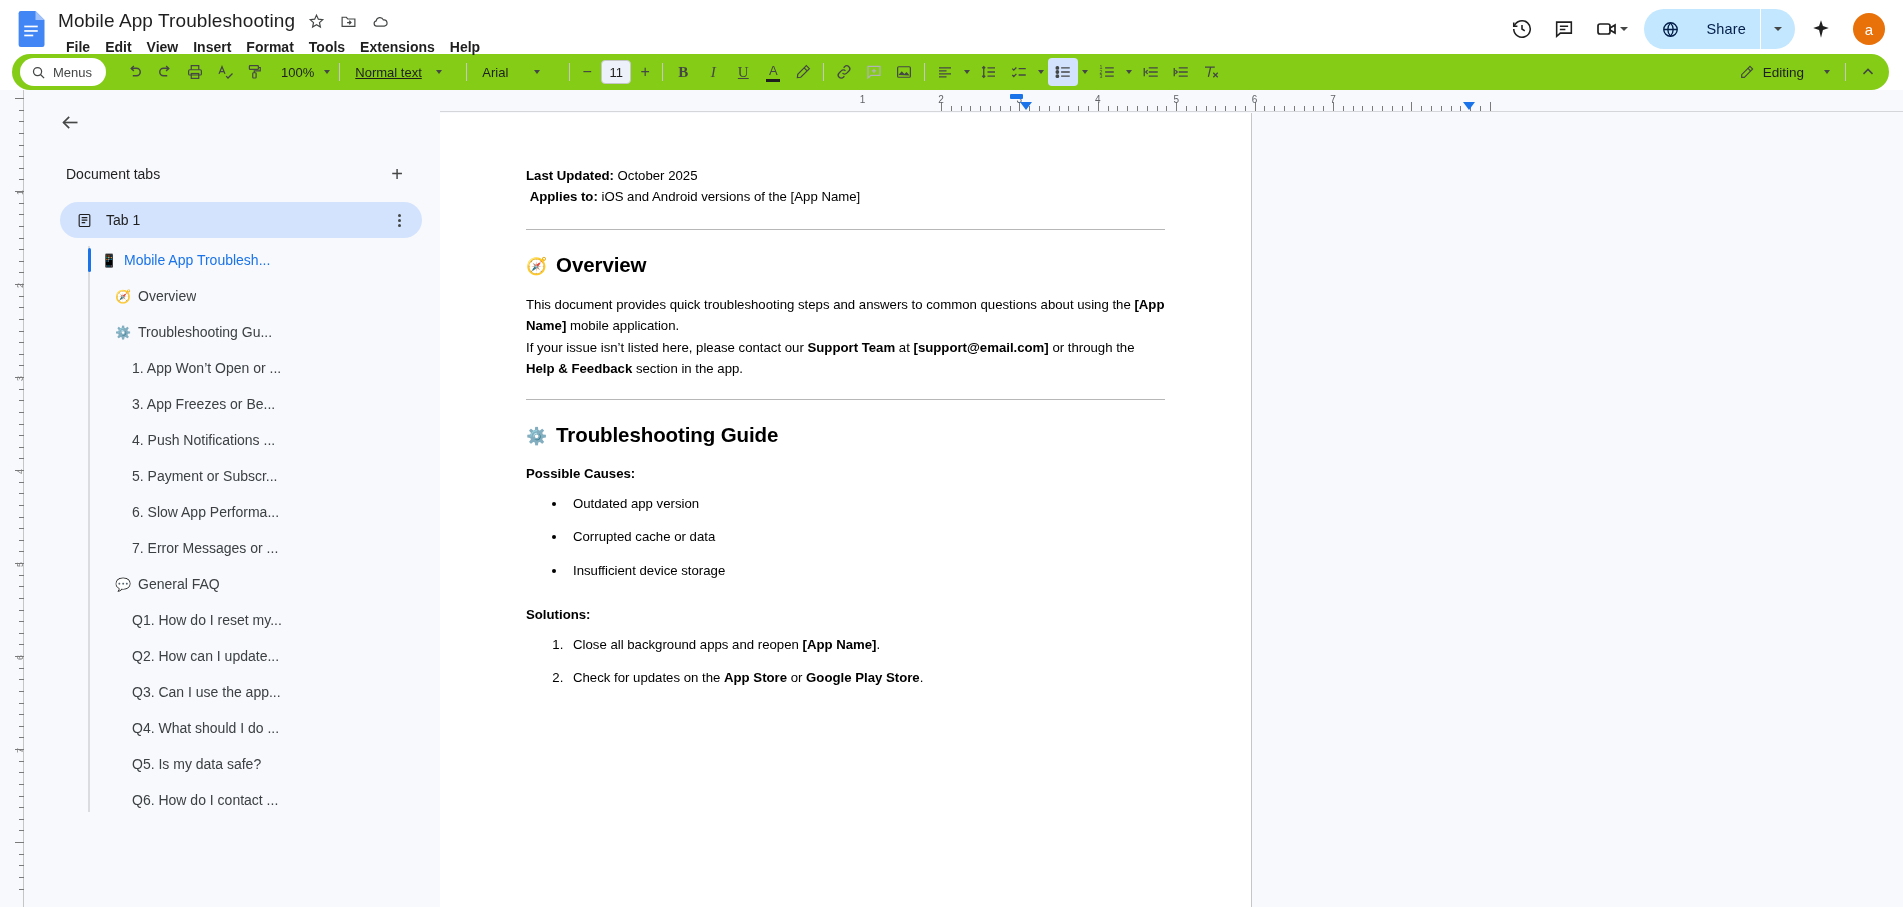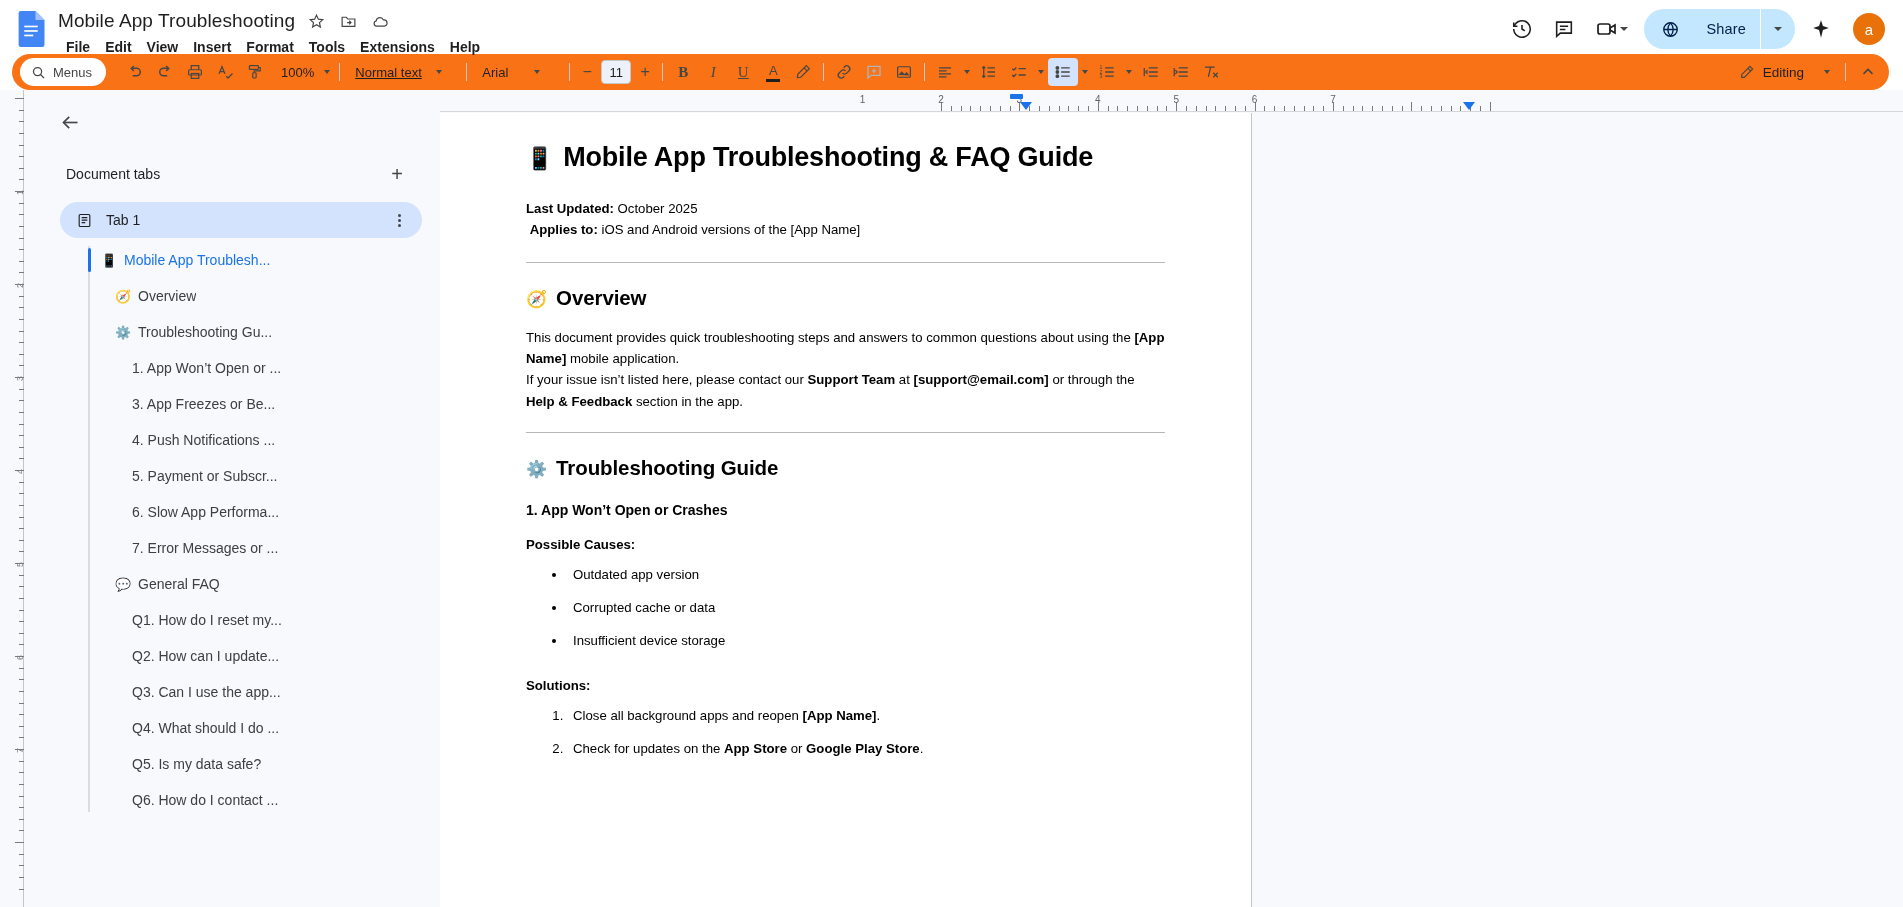--- a/index.html
+++ b/index.html
@@ -33,21 +33,21 @@
   .share-main { display: flex; align-items: center; gap: 27px; padding: 0 14px 0 17px; height: 100%; }
   .share-label { font-size: 14.5px; color: #041e49; font-weight: 500; letter-spacing: .15px; }
   .share-sep { width: 1px; height: 40px; background: #fff; }
   .share-arrow { display: flex; align-items: center; justify-content: center; width: 34px; height: 100%; }
   .gem { width: 40px; height: 40px; display: flex; align-items: center; justify-content: center; margin-left: 4px; cursor: pointer; border-radius: 50%; }
   .avatar { width: 32px; height: 32px; border-radius: 50%; background: #e8710a; color: #fff; display: flex; align-items: center; justify-content: center;
             font-size: 15px; margin-left: 10px; margin-right: 2px; cursor: pointer; }
 
   
   .toolbar-wrap { height: 36px; padding: 0 14px 0 12px; display: flex; align-items: center; }
-  .toolbar { background: #f97316; border-radius: 18px; height: 36px; width: 100%; display: flex; align-items: center; padding: 0 6px 0 4px; }
+  .toolbar { background: #84cc16; border-radius: 18px; height: 36px; width: 100%; display: flex; align-items: center; padding: 0 6px 0 4px; }
   .menus-pill { display: flex; align-items: center; gap: 7px; background: #fff; border-radius: 16px; height: 28px; padding: 0 14px 0 11px; margin-left: 4px; cursor: pointer; }
   .menus-pill svg { width: 15px; height: 15px; color: #444746; }
   .menus-pill span { font-size: 13px; color: #444746; }
   .tbtn { width: 30px; height: 28px; display: flex; align-items: center; justify-content: center; border-radius: 4px; cursor: pointer; color: #444746; }
   .tbtn svg { width: 18px; height: 18px; }
   .tbtn.active { background: #d3e3fd; }
   .tdivider { width: 1px; height: 18px; background: #c7c7c7; margin: 0 5px; }
   .zoom-ctl { display: flex; align-items: center; gap: 2px; height: 28px; padding: 0 4px 0 9px; border-radius: 4px; cursor: pointer; margin-left: 2px; }
   .zoom-ctl span { font-size: 13px; color: #1f1f1f; }
   .style-ctl { display: flex; align-items: center; gap: 14px; height: 28px; padding: 0 6px 0 10px; border-radius: 4px; cursor: pointer; min-width: 116px; }
@@ -658,23 +658,20 @@
           <div class="hnum" style="left: 893px;">7</div>
         </div>
       <div class="indent-bar" style="left:570px"></div>
       <div class="margin-marker" style="left:580px"></div>
       <div class="margin-marker" style="left:1023px"></div>
     </div>
 
     <div class="page">
       <div class="page-inner">
 
-        <div class="d-title">
-          <span class="temoji">📱</span><span>Mobile App Troubleshooting &amp; FAQ Guide</span>
-        </div>
 
         <div class="d-meta">
           <div><b>Last Updated:</b><span> October 2025</span></div>
           <div>&nbsp;<b>Applies to:</b><span> iOS and Android versions of the [App Name]</span></div>
         </div>
 
         <div class="hr"></div>
 
         <div class="h2">
           <span class="temoji">🧭</span><span>Overview</span>
@@ -684,21 +681,20 @@
           <span>This document provides quick troubleshooting steps and answers to common questions about using the </span><b>[App Name]</b><span> mobile application.</span><br>
           <span> If your issue isn’t listed here, please contact our </span><b>Support Team</b><span> at </span><b>[support@email.com]</b><span> or through the </span><b>Help &amp; Feedback</b><span> section in the app.</span>
         </div>
 
         <div class="hr" style="margin-top:20px"></div>
 
         <div class="h2">
           <span class="temoji">⚙️</span><span>Troubleshooting Guide</span>
         </div>
 
-        <div class="h3">1. App Won’t Open or Crashes</div>
 
         <div class="d-lead">Possible Causes:</div>
 
         <ul class="d-list">
           <li>Outdated app version</li>
           <li>Corrupted cache or data</li>
           <li>Insufficient device storage</li>
         </ul>
 
         <div class="d-lead" style="margin-top:26px">Solutions:</div>

